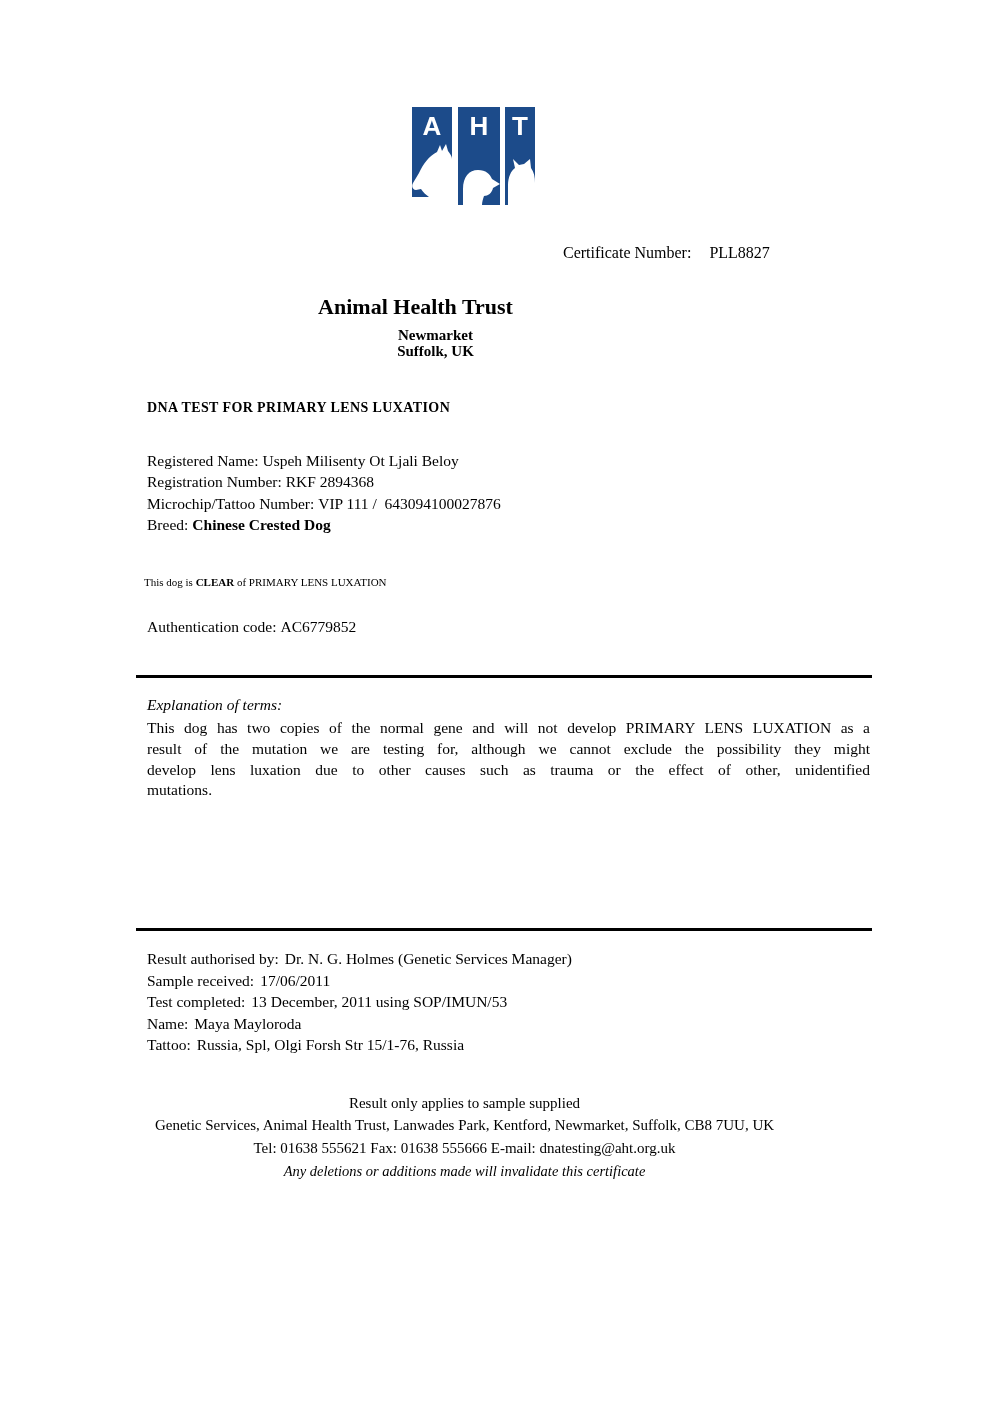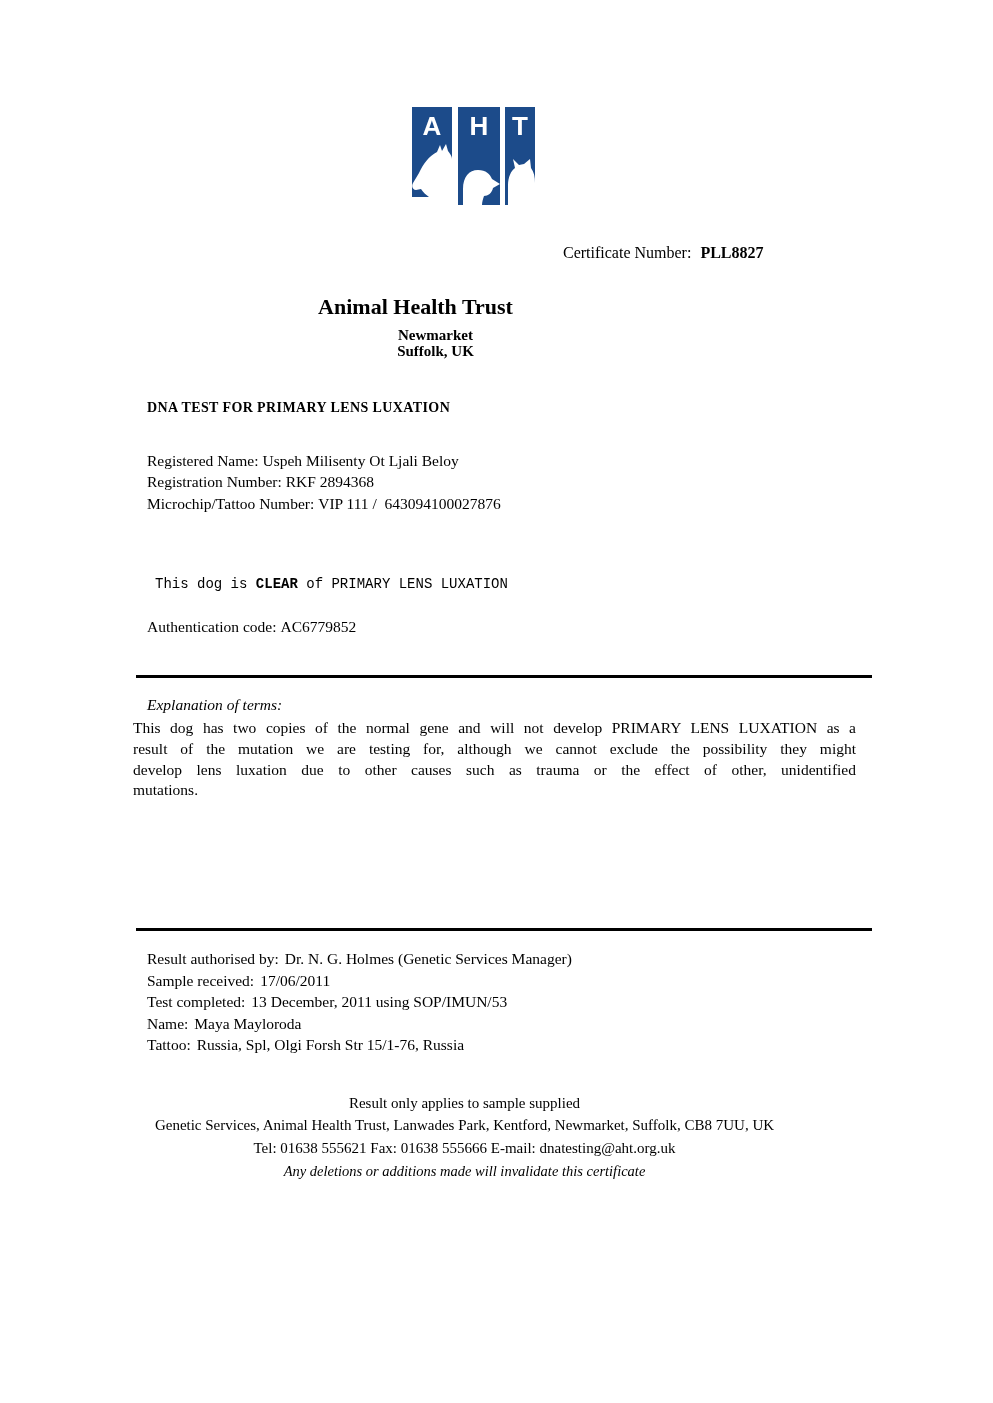--- a/index.html
+++ b/index.html
@@ -18,40 +18,40 @@
   .panel-h { width:42px; height:98px; margin-left:6px; }
   .panel-t { width:30px; height:98px; margin-left:5px; }
   .panel .letter {
     position:absolute; top:4px; left:0; width:100%; text-align:center;
     color:#fff; font-family:"Liberation Sans", sans-serif; font-weight:bold; font-size:26px;
   }
   .panel svg { position:absolute; bottom:0; left:0; display:block; }
 
   
   .cert-line { left:563px; top:244px; font-size:16px; }
-  .cert-line .num { font-weight:bold; margin-left:5px; }
+  .cert-line .num { font-weight:normal; margin-left:14px; }
 
   .org-name { left:0; top:294px; width:831px; text-align:center; font-size:22px; font-weight:bold; }
   .org-loc  { left:0; top:327px; width:871px; text-align:center; font-size:15px; font-weight:bold; line-height:16px; }
 
   .heading { left:147px; top:400px; font-size:14px; font-weight:bold; letter-spacing:0.4px; }
 
   .dog-info { left:147px; top:450px; font-size:15.5px; line-height:21.4px; }
   .dog-info .val { margin-left:4px; white-space:pre-wrap; }
 
-  .result-line { left:155px; top:576px; font-size:14px;font-family:Liberation Mono, monospace; }
+  .result-line { left:144px; top:576px; font-size:11px; }
   .auth-line   { left:147px; top:618px; font-size:15.5px;text-align:right; }
   .auth-line .val { margin-left:4px; }
 
   .rule { left:136px; width:736px; height:3px; background:#000; }
   .rule-top { top:675px; }
   .rule-bottom { top:928px; }
 
   .expl-label { left:147px; top:696px; font-size:15.5px; font-style:italic; }
-  .expl-body  { left:133px; top:718px; width:723px; font-size:15.5px; line-height:20.8px; }
+  .expl-body  { left:147px; top:718px; width:723px; font-size:15.5px; line-height:20.8px; }
   .expl-body .jline { text-align:justify; text-align-last:justify; }
   .expl-body .lastline { text-align:left; }
 
   .details { left:147px; top:948px; font-size:15.5px; line-height:21.6px; }
   .details .val { margin-left:6px; }
 
   .footer-line { left:0; width:929px; text-align:center; font-size:15px; }
   .f1 { top:1095px; }
   .f2 { top:1117px; }
   .f3 { top:1140px; }
@@ -99,20 +99,23 @@
   <div class="abs dog-info">
     <div>
       <span class="it">Registered Name:</span><span class="val">Uspeh Milisenty Ot Ljali Beloy</span>
     </div>
     <div>
       <span class="it">Registration Number:</span><span class="val">RKF 2894368</span>
     </div>
     <div>
       <span class="it">Microchip/Tattoo Number:</span><span class="val">VIP 111 /  643094100027876</span>
     </div>
+    <div>
+      <span class="it">Breed:</span><span class="val b">Chinese Crested Dog</span>
+    </div>
   </div>
 
   <div class="abs result-line">
     <span>This dog is</span>
     <span class="b">CLEAR</span>
     <span>of</span>
     <span>PRIMARY LENS LUXATION</span>
   </div>
 
   <div class="abs auth-line">

